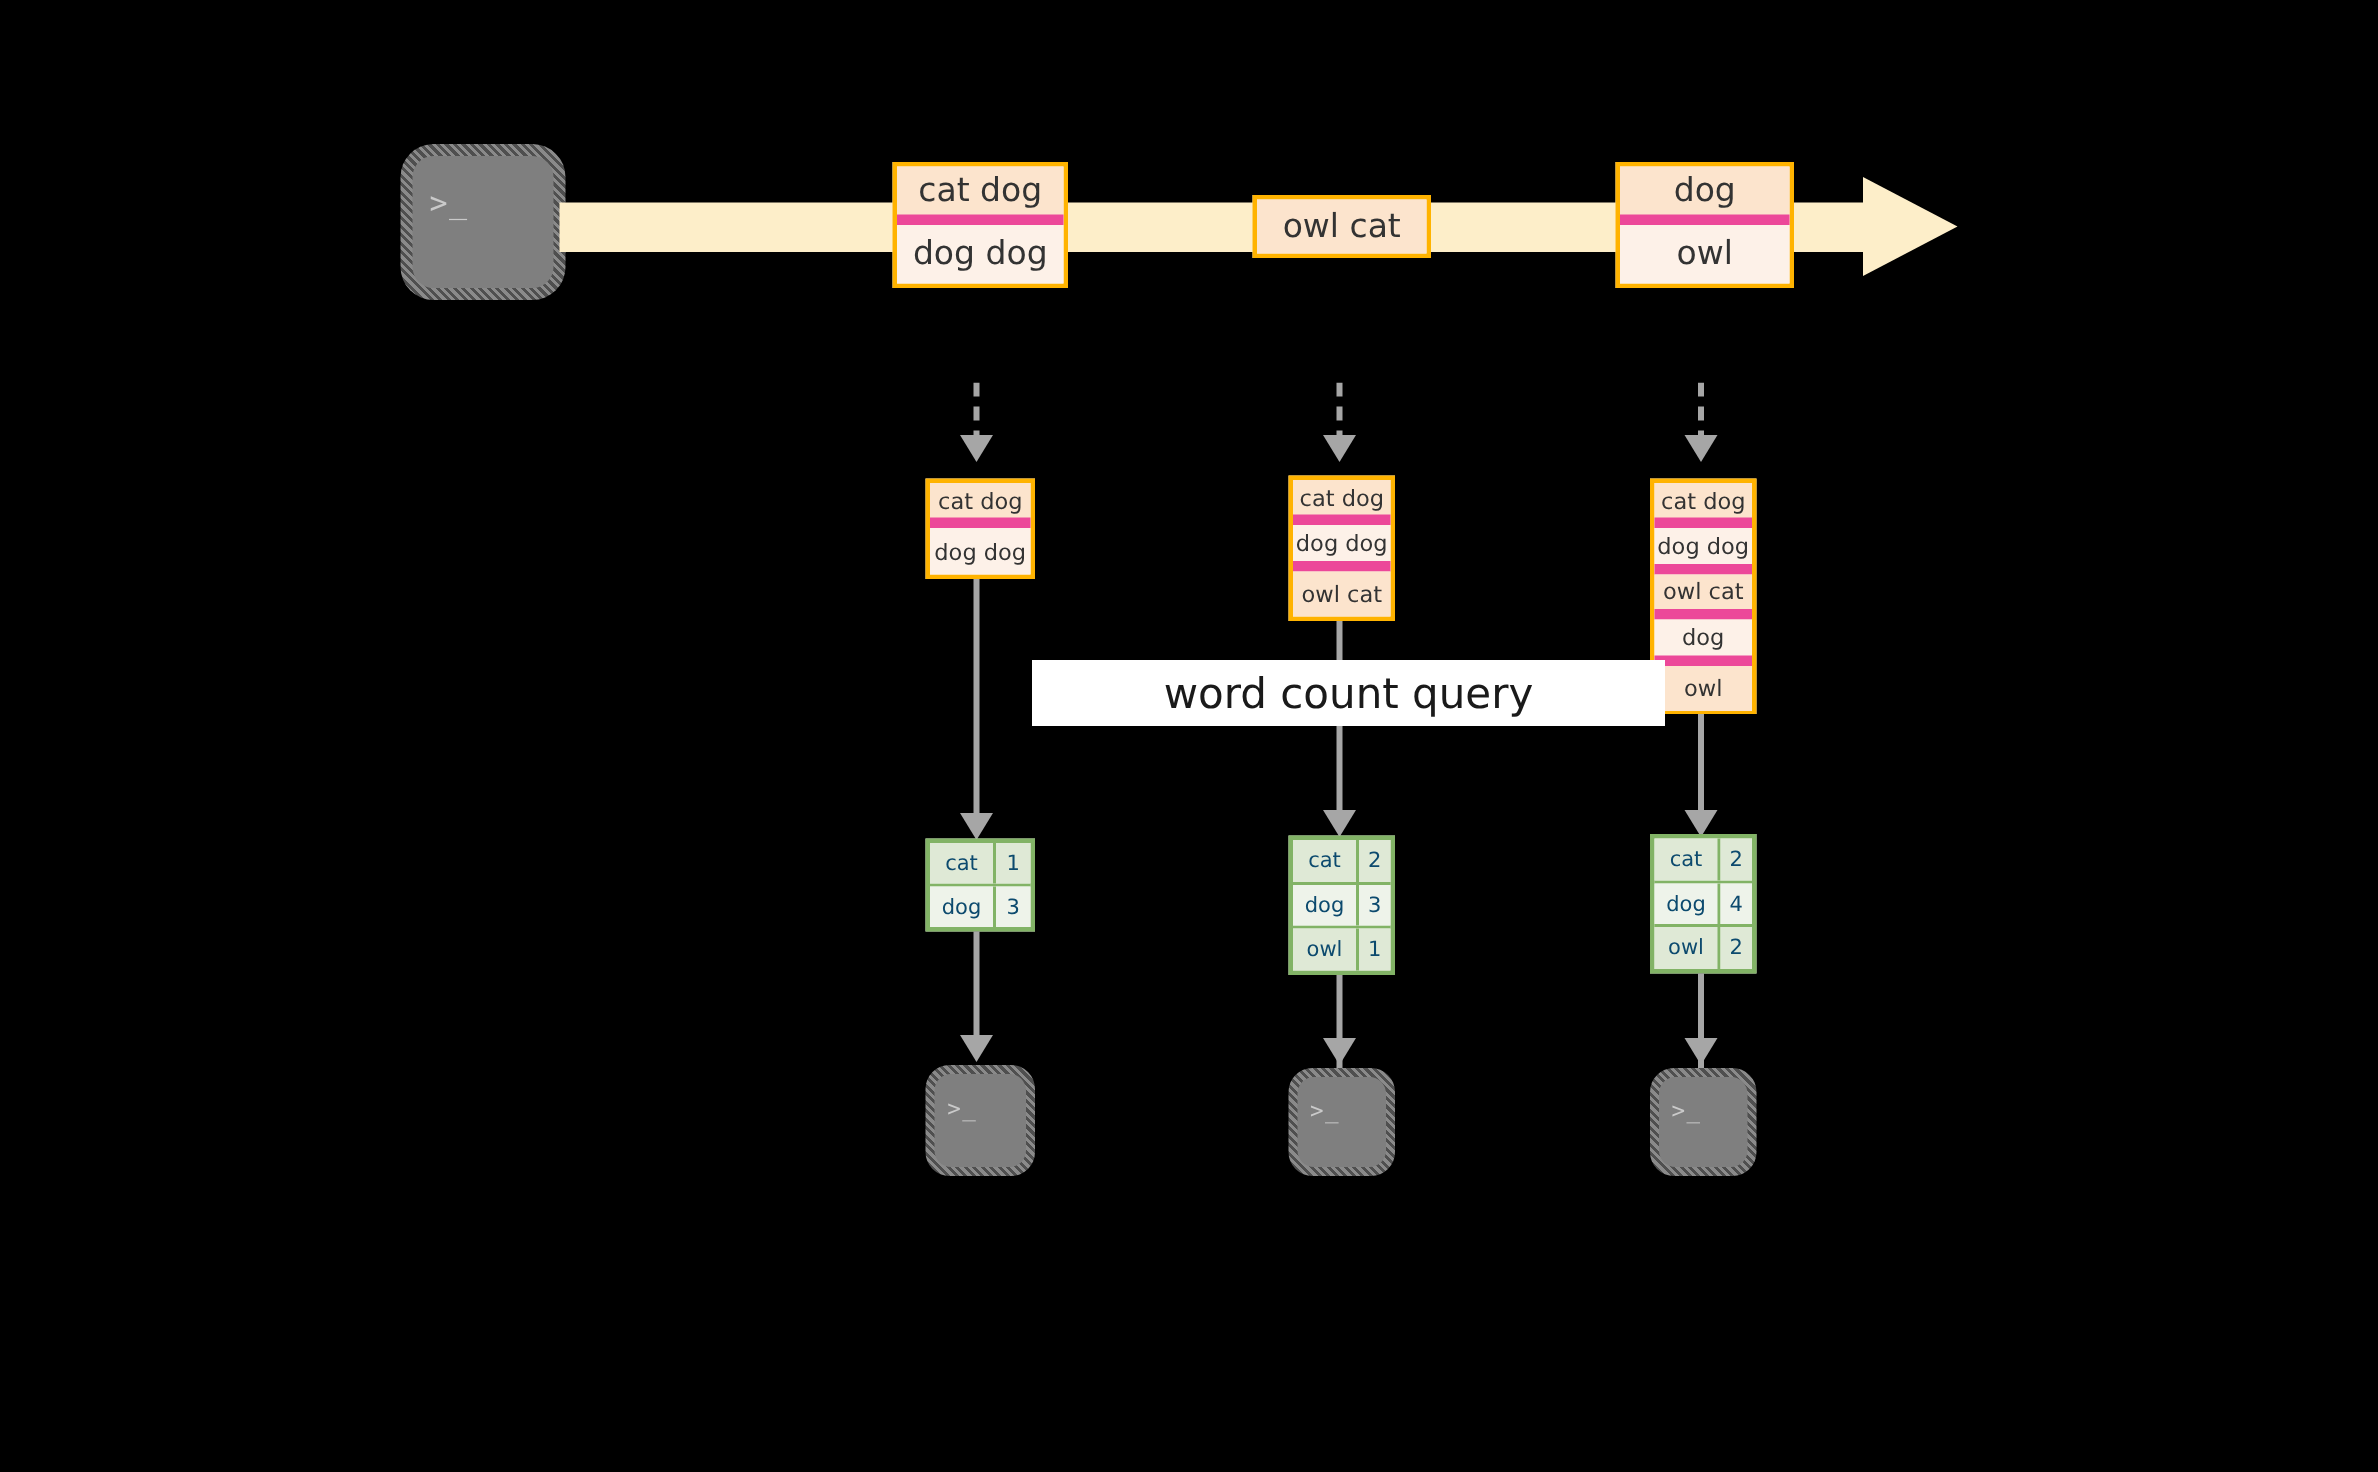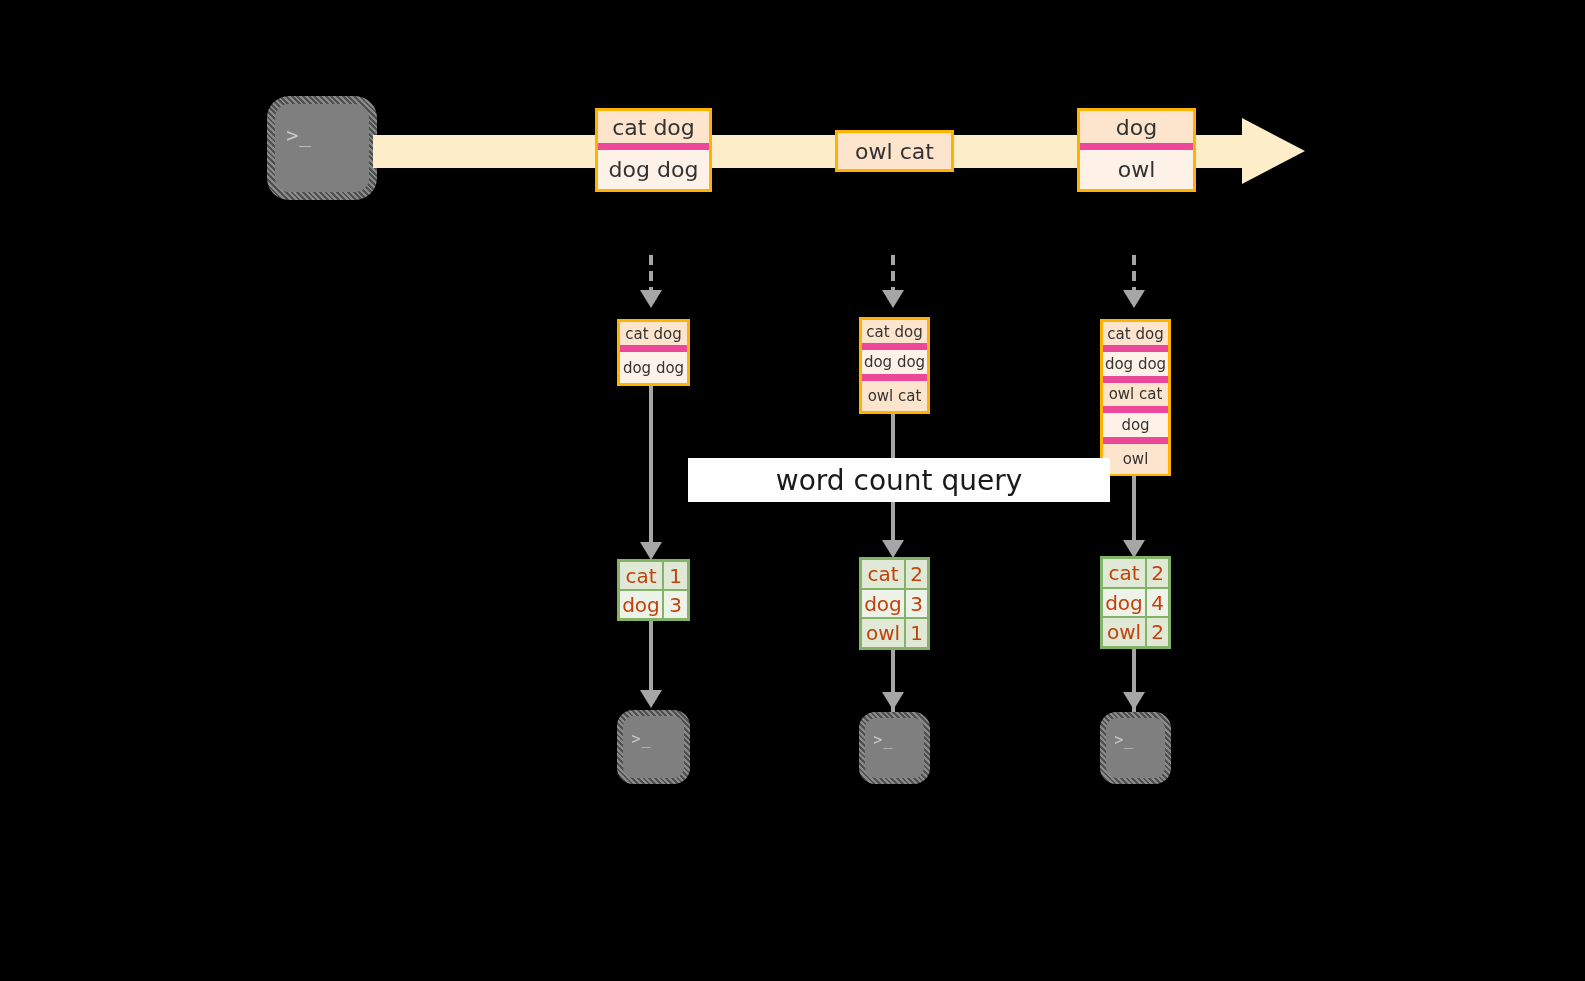--- a/index.html
+++ b/index.html
@@ -99,22 +99,22 @@
     flex: 1 1 0;
     box-sizing: border-box;
     border-bottom: 2px solid #82b366;
   }
   .cnt-row:last-child { border-bottom: none; }
   .cnt-word, .cnt-num {
     box-sizing: border-box;
     display: flex;
     align-items: center;
     justify-content: center;
-    font-size: 20px;
-    color: #c2410c;
+    font-size: 14px;
+    color: #0c4a6e;
     white-space: nowrap;
   }
   .cnt-word {
     flex: 0 0 44px;
     border-right: 2px solid #82b366;
   }
   .cnt-num { flex: 1 1 auto; }
   .cnt-row.sh-a .cnt-word, .cnt-row.sh-a .cnt-num { background: #dfe9d6; }
   .cnt-row.sh-b .cnt-word, .cnt-row.sh-b .cnt-num { background: #eef3ea; }
 
@@ -276,17 +276,17 @@
 
   <div class="vline" style="left:1132px; top:649px; height:67px;"></div>
   <div class="vhead" style="left:1123px; top:692px;"></div>
 
   <div class="term term-sm" style="left:1100px; top:712px; width:71px; height:72px; border-radius:16px;">
     <div class="term-inner">
       <div class="term-glyph">&gt;_</div>
     </div>
   </div>
 
-  <div class="query-label" style="left:688px; top:458px; width:422px; height:44px;text-align:center;">
+  <div class="query-label" style="left:688px; top:440px; width:422px; height:44px;text-align:center;">
     <span>word count query</span>
   </div>
 
 </div>
 
 </body></html>

